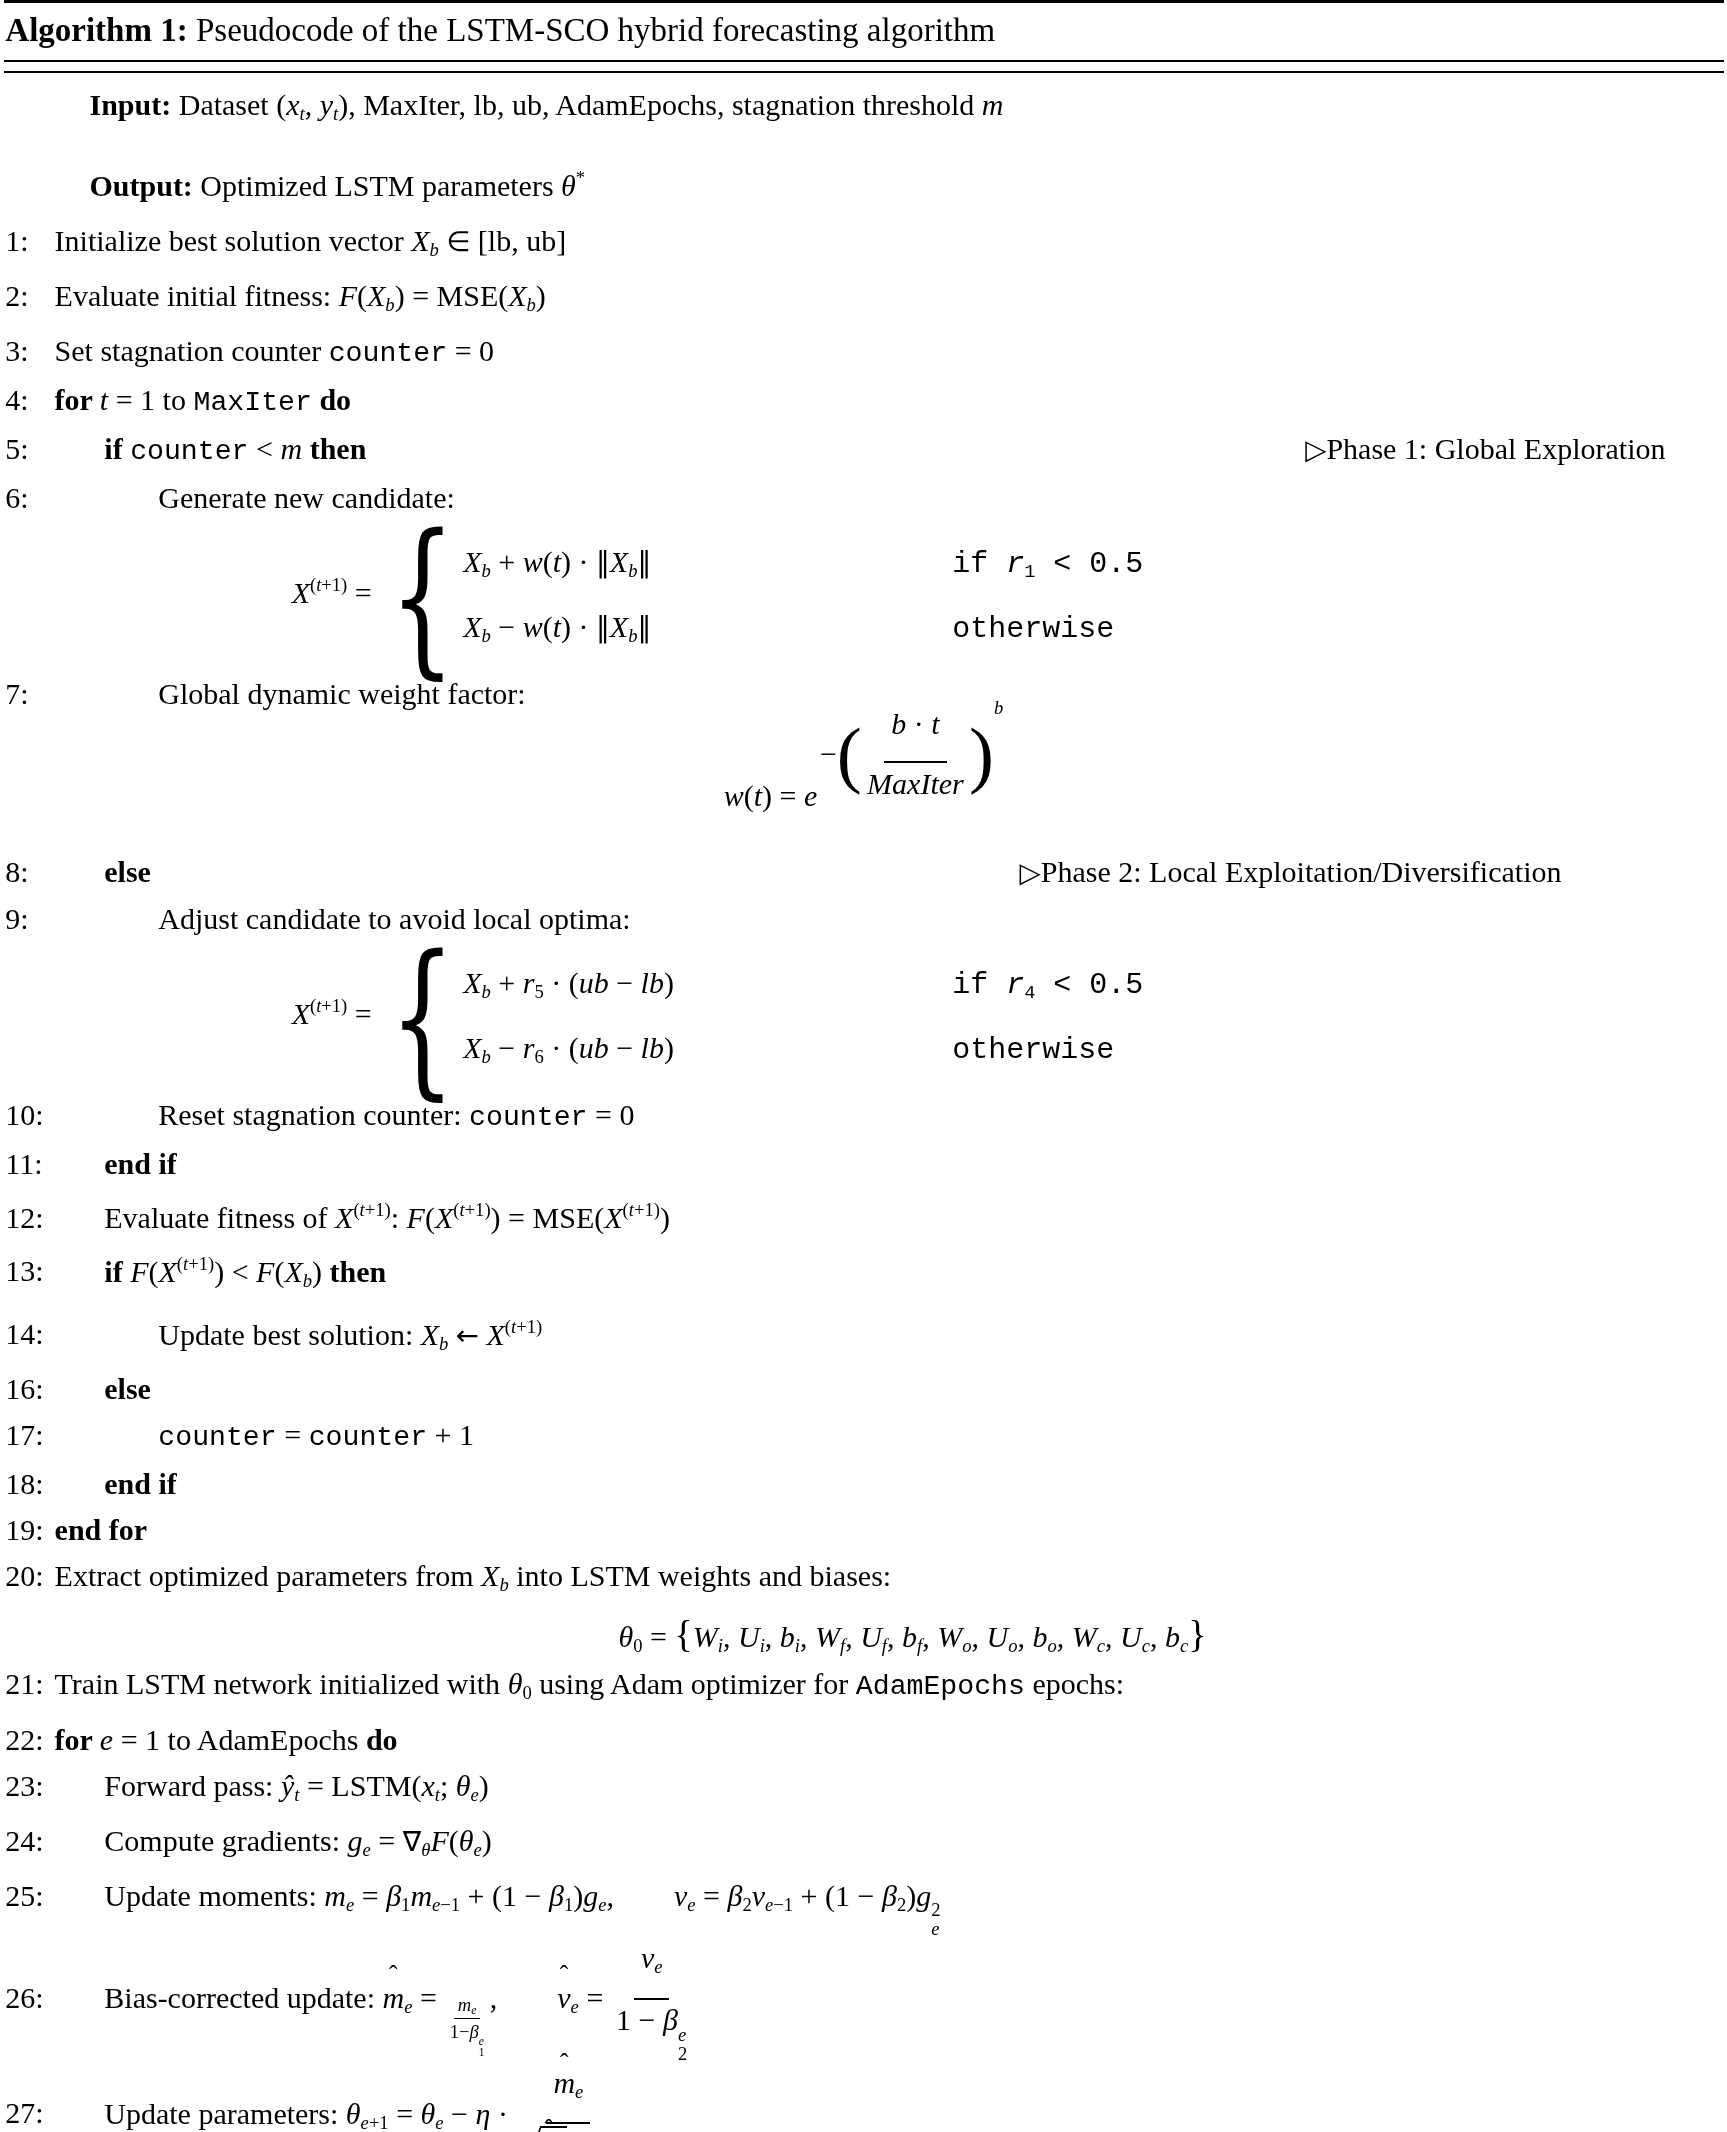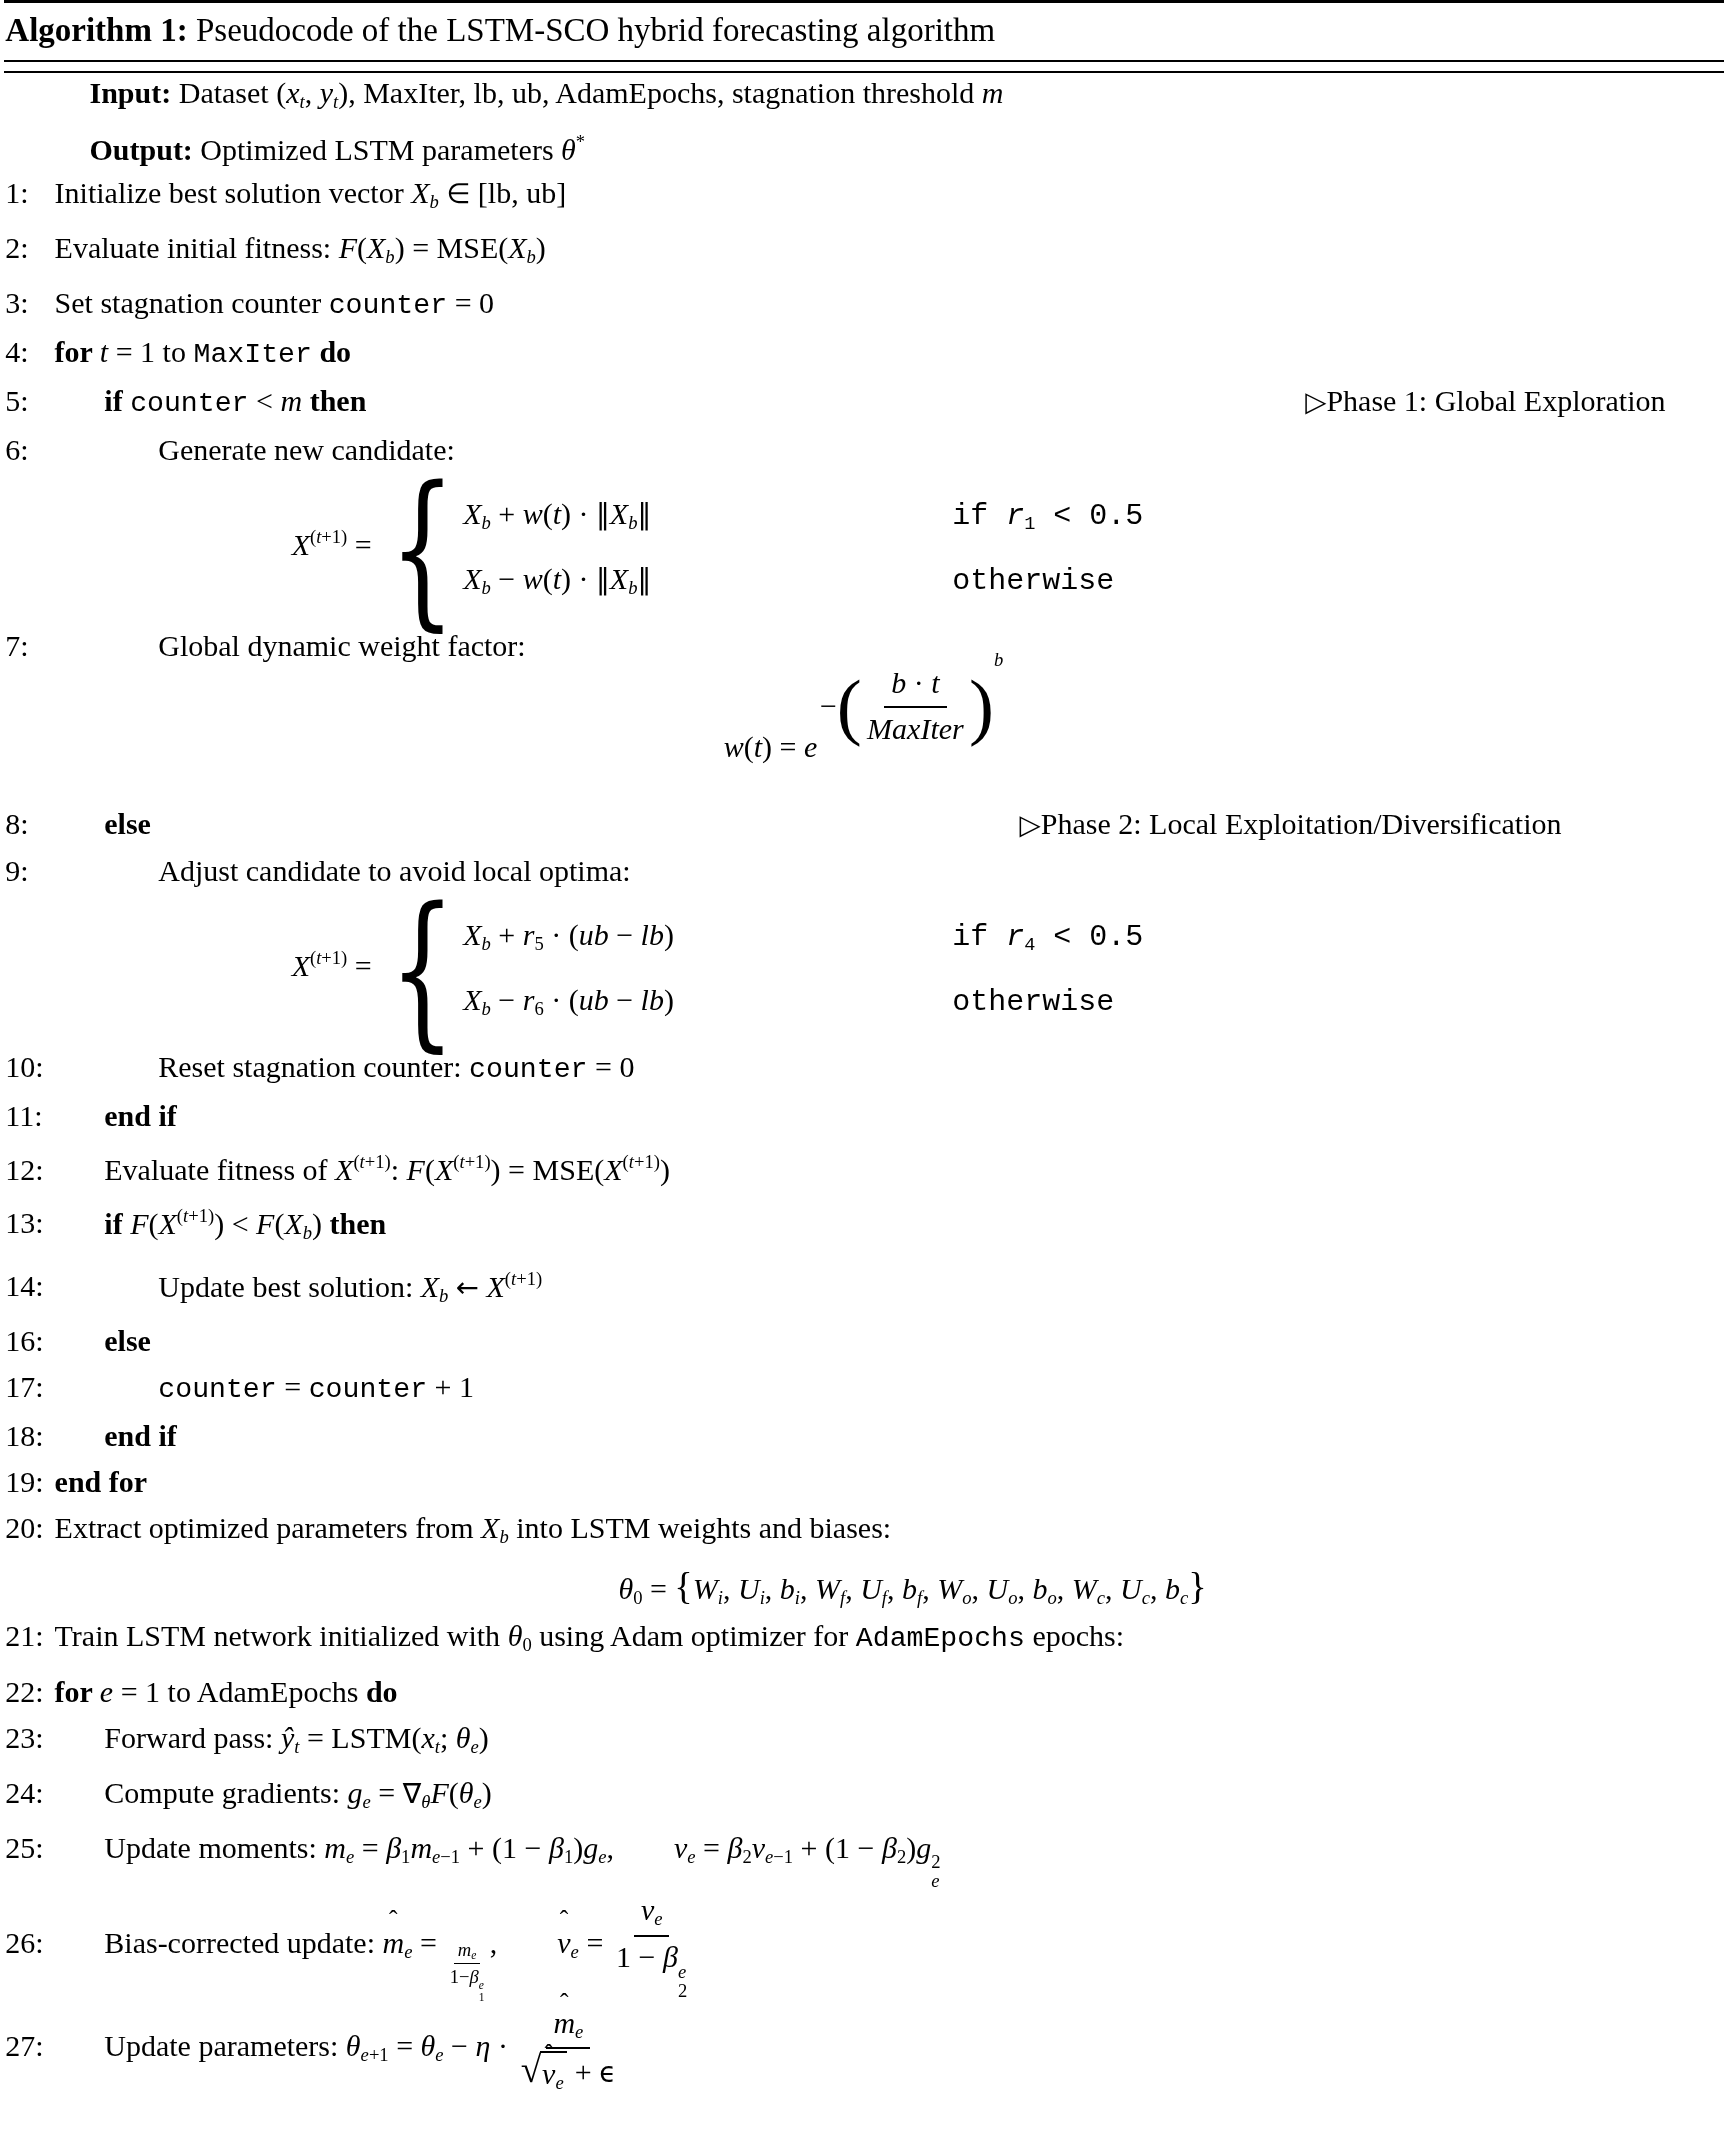--- a/index.html
+++ b/index.html
@@ -16,21 +16,21 @@
   .rule { border: 0; border-top: 3.5px solid #000; margin: 0; }
   .double-rule { margin: 0; }
   .double-rule .r1 { border-top: 2.6px solid #000; }
   .double-rule .r2 { border-top: 2.6px solid #000; margin-top: 8.8px; }
 
   
   .algo-header { font-size: 33px; padding: 8.8px 1.8px 10.6px 1.8px; line-height: 1.15; }
   .algo-header .b { font-weight: bold; }
 
   
-  .ioline { padding-left: 86px; min-height: 46px; line-height: 40px; }
+  .ioline { padding-left: 86px; min-height: 46px; line-height: 64px; }
 
   
   .line { display: flex; align-items: baseline; min-height: 46px; line-height: 46px; padding-left: 1.8px; }
   .num  { flex: none; width: 44px; }
   .content.ind0 { padding-left: 5.3px; }
   .content.ind1 { padding-left: 55px; }
   .content.ind2 { padding-left: 109px; text-align: center; }
   .comment { margin-left: auto; }
 
   
@@ -44,21 +44,21 @@
   .spc { display: inline-block; }
 
   
   .ss { display: inline-flex; flex-direction: column; font-size: 0.62em; line-height: 1;
         vertical-align: -0.55em; text-align: left; }
   .ss .ssr { display: block; height: 1.02em; }
 
   
   .frac { display: inline-flex; flex-direction: column; align-items: center;
           vertical-align: middle; text-align: center; margin: 0 5.3px; line-height: 1.25; }
-  .frac .fn { border-bottom: 2.6px solid #000; padding: 0 7px 4px 7px; }
+  .frac .fn { border-bottom: 2.6px solid #000; padding: 0 7px 19px 7px; }
   .frac .fd { padding-top: 1.8px; }
   .frac.small { font-size: 0.62em; vertical-align: -0.15em; line-height: 1.15; }
   .frac.small .fn { border-bottom-width: 1.8px; padding: 0 3.5px 0.9px 3.5px; }
 
   
   .cases { display: inline-flex; align-items: center; vertical-align: middle; margin-left: 7px; }
   .brace { font-family: "DejaVu Serif", serif; font-size: 168px; font-weight: 300;
            line-height: 0; transform: scaleX(0.62); margin: 0 -12.4px 0 -17.6px; }
   .crows { display: inline-flex; flex-direction: column; gap: 26.5px; }
   .crow  { display: flex; align-items: baseline; gap: 25px; }

